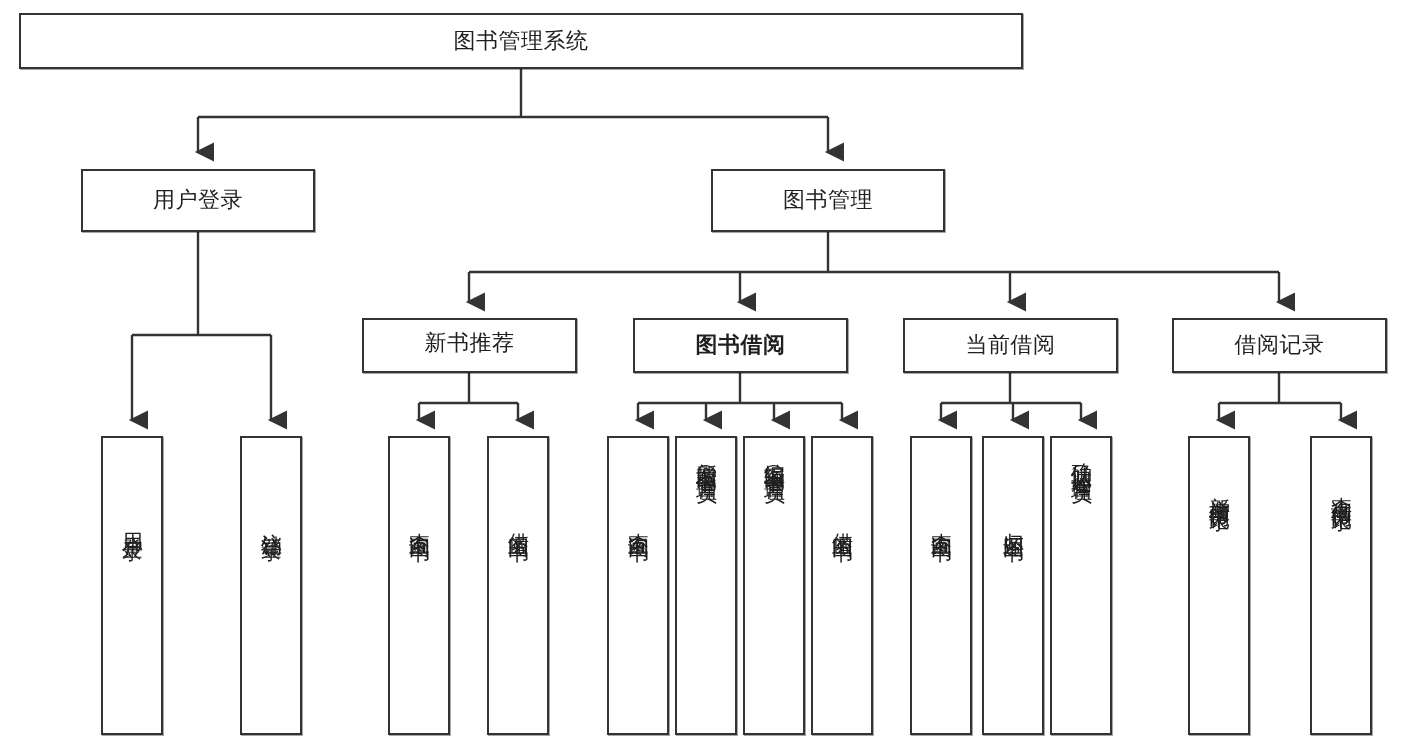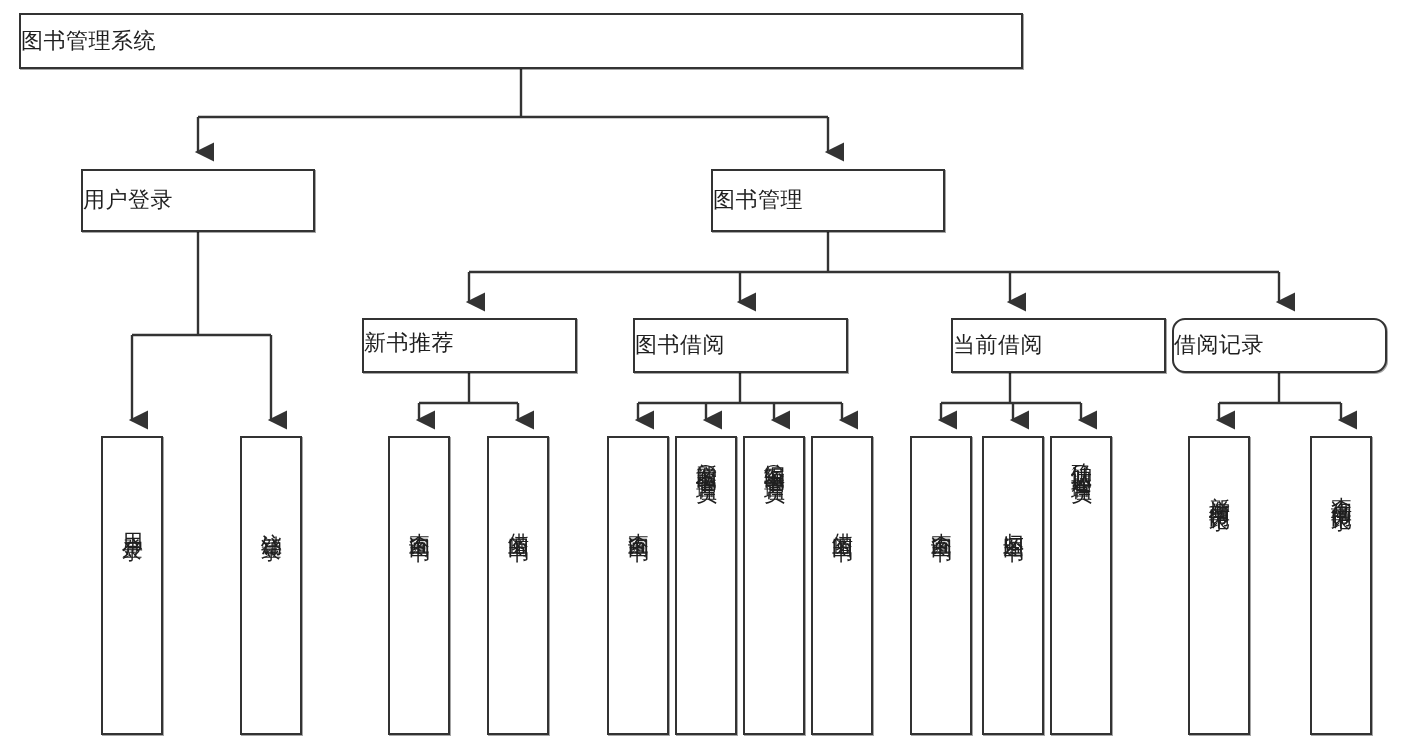--- a/index.html
+++ b/index.html
@@ -25,21 +25,21 @@
     height: 747px;
     pointer-events: none;
   }
   .node {
     position: absolute;
     box-sizing: border-box;
     background: #ffffff;
     border: 2px solid #333333;
     display: flex;
     align-items: center;
-    justify-content: flex-start;
+    justify-content: center;
     box-shadow: 1px 1px 0 rgba(0,0,0,0.35);
   }
   .node .label {
     color: #1f1f1f;
     font-size: 21px;
     line-height: 1.12;
     letter-spacing: 0.5px;
     white-space: nowrap;
   }
   .node.leaf .label {
@@ -133,27 +133,27 @@
   <div class="node branch" style="left:81px; top:169px; width:234px; height:63px;">
     <span class="label">用户登录</span>
   </div>
   <div class="node branch" style="left:711px; top:169px; width:234px; height:63px;">
     <span class="label">图书管理</span>
   </div>
 
   <div class="node branch" style="left:362px; top:318px; width:215px; height:55px;font-family:Liberation Mono, monospace;">
     <span class="label">新书推荐</span>
   </div>
-  <div class="node branch" style="left:633px; top:318px; width:215px; height:55px;">
+  <div class="node branch" style="left:633px; top:318px; width:215px; height:55px;font-weight:bold;">
     <span class="label">图书借阅</span>
   </div>
-  <div class="node branch" style="left:903px; top:318px; width:215px; height:55px;margin-left:48px;">
+  <div class="node branch" style="left:903px; top:318px; width:215px; height:55px;">
     <span class="label">当前借阅</span>
   </div>
-  <div class="node branch" style="left:1172px; top:318px; width:215px; height:55px;border-radius:13px;">
+  <div class="node branch" style="left:1172px; top:318px; width:215px; height:55px;">
     <span class="label">借阅记录</span>
   </div>
 
   <div class="node leaf" style="left:101px; top:436px; width:62px; height:299px; padding-top:78px;">
     <span class="label">用户登录</span>
   </div>
   <div class="node leaf" style="left:240px; top:436px; width:62px; height:299px; padding-top:78px;">
     <span class="label">注销登录</span>
   </div>
 

